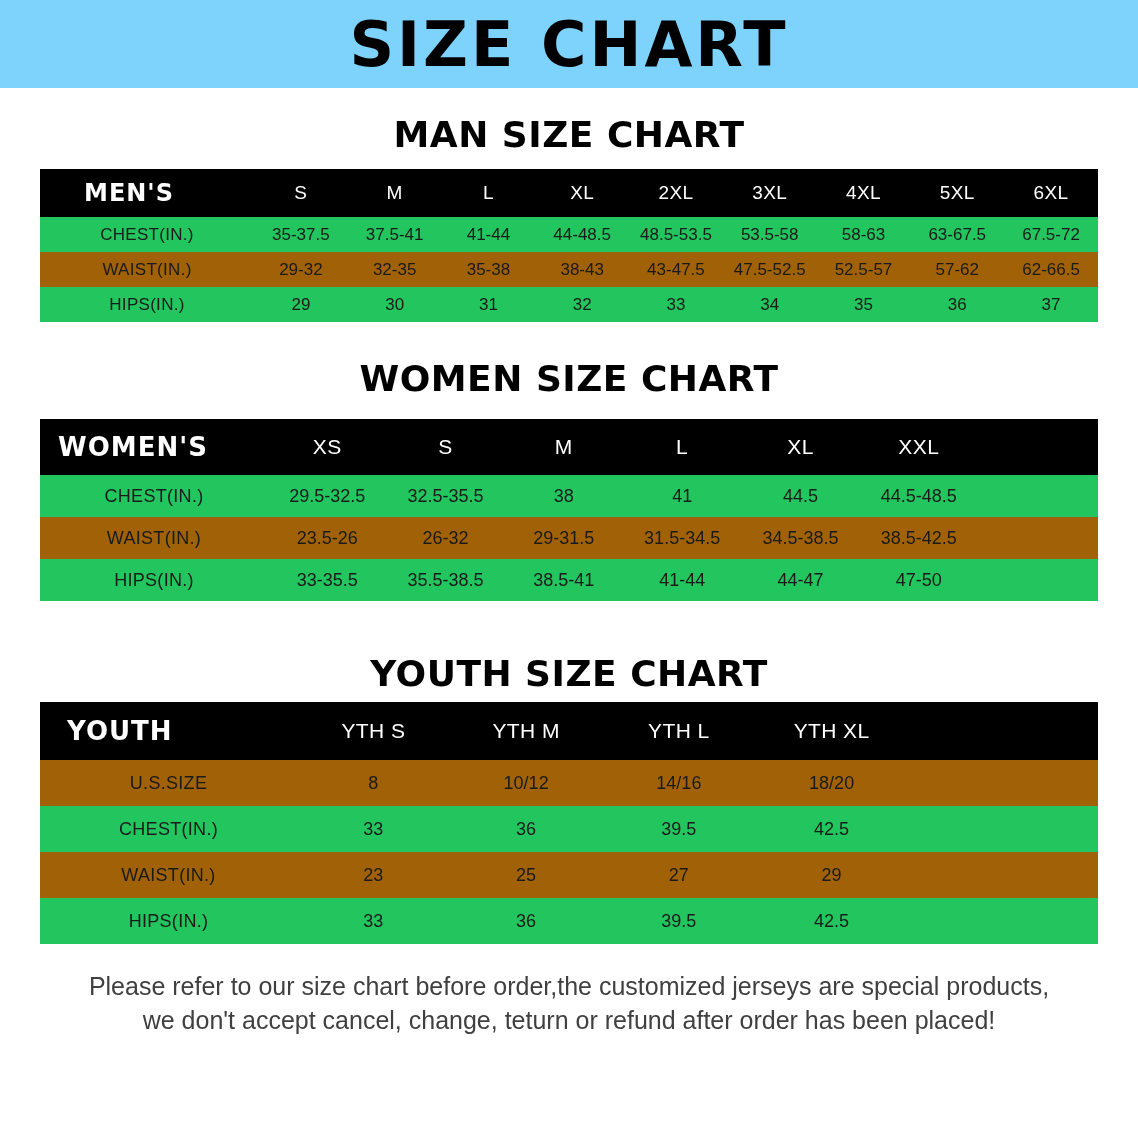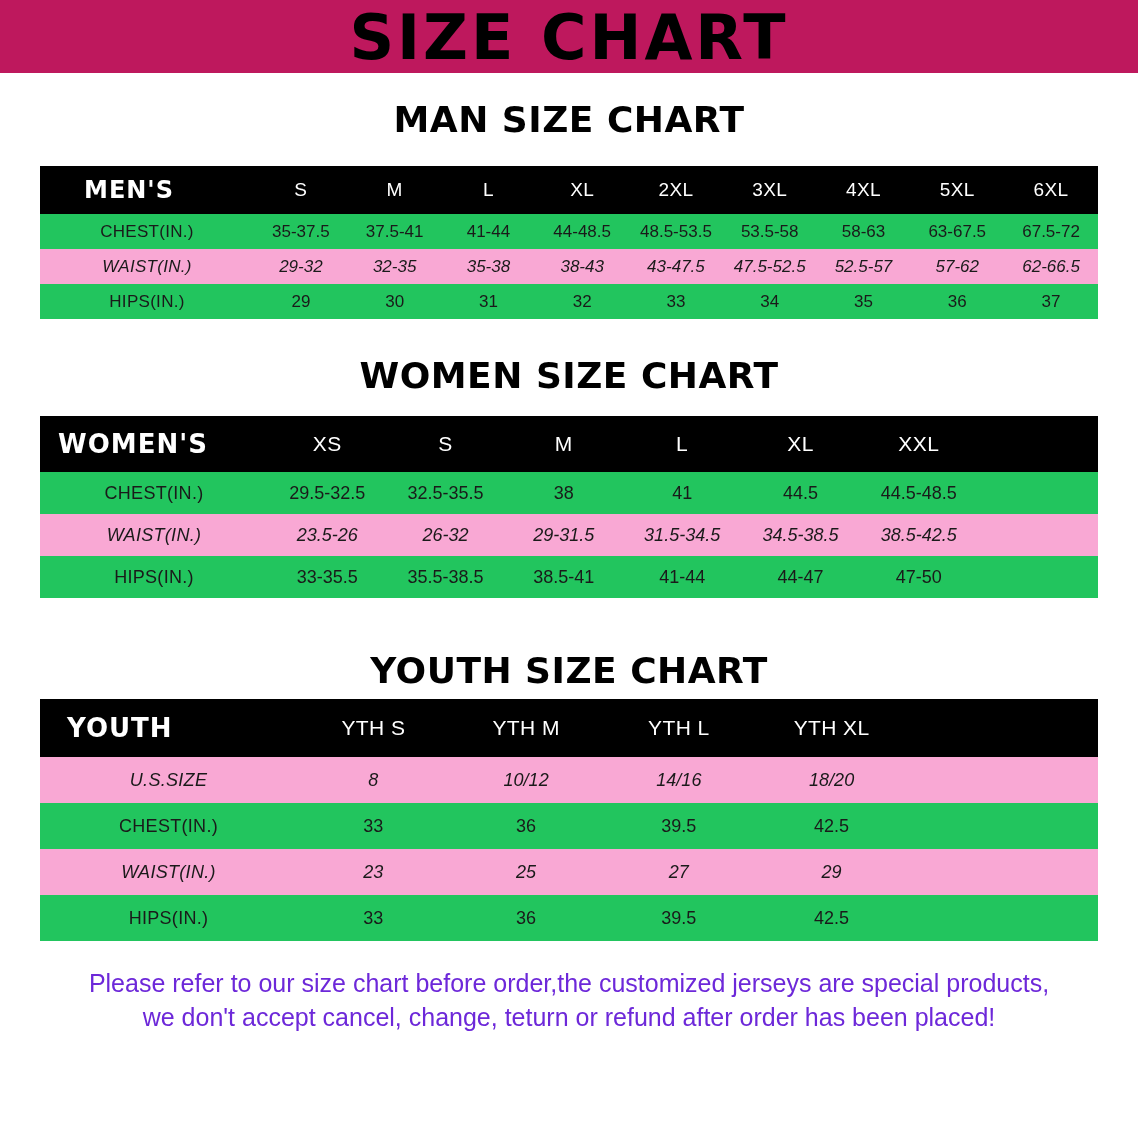--- a/index.html
+++ b/index.html
@@ -16,22 +16,22 @@
   }
   .page {
     position: relative;
     width: 1138px;
     height: 1132px;
     background: #ffffff;
     box-sizing: border-box;
   }
   
   .banner {
-    height: 73px;
-    background: #be185d;
+    height: 88px;
+    background: #7dd3fc;
     display: flex;
     align-items: center;
     justify-content: center;
     text-align: center;
   }
   .banner-title {
     font-family: "DejaVu Sans", sans-serif;
     font-weight: bold;
     font-size: 62px;
     letter-spacing: 3px;
@@ -41,21 +41,21 @@
   }
   
   .section-heading {
     text-align: center;
     font-family: "DejaVu Sans", sans-serif;
     font-weight: bold;
     font-size: 36px;
     color: #000000;
     letter-spacing: 0.5px;
   }
-  #man-heading { margin-top: 26px; margin-bottom: 26px; }
+  #man-heading { margin-top: 26px; margin-bottom: 14px; }
   #women-heading { margin-top: 36px; margin-bottom: 20px; }
   #youth-heading { margin-top: 52px; margin-bottom: 8px; }
 
   
   .table-wrap {
     margin: 0 40px;
   }
   table.size-table {
     width: 1058px;
     border-collapse: collapse;
@@ -92,36 +92,36 @@
     font-size: 17px;
     height: 35px;
     color: #1a1a1a;
   }
   table.size-table tbody td.rowlabel {
     font-size: 17px;
     text-align: center;
     letter-spacing: 0.3px;
   }
   tr.shade-dark td { background: #22c55e; }
-  tr.shade-light td { background: #f9a8d4; font-style: italic; }
+  tr.shade-light td { background: #a16207; }
 
   
   #women-table thead th { font-size: 21px; height: 56px; }
   #women-table thead th.rowlabel { font-size: 26px; }
   #women-table tbody td { height: 42px; font-size: 18px; }
 
   
   #youth-table thead th { font-size: 21px; height: 58px; }
   #youth-table thead th.rowlabel { font-size: 26px; padding-left: 27px; }
   #youth-table tbody td { height: 46px; font-size: 18px; }
 
   
   .note {
     margin: 26px 34px 0 34px;
-    color: #6d28d9;
+    color: #404040;
     font-family: "Liberation Sans", sans-serif;
     font-size: 25px;
     line-height: 1.35;
     text-align: center;
   }
   .note span { display: block; }
 </style>
 </head>
 <body>
 

